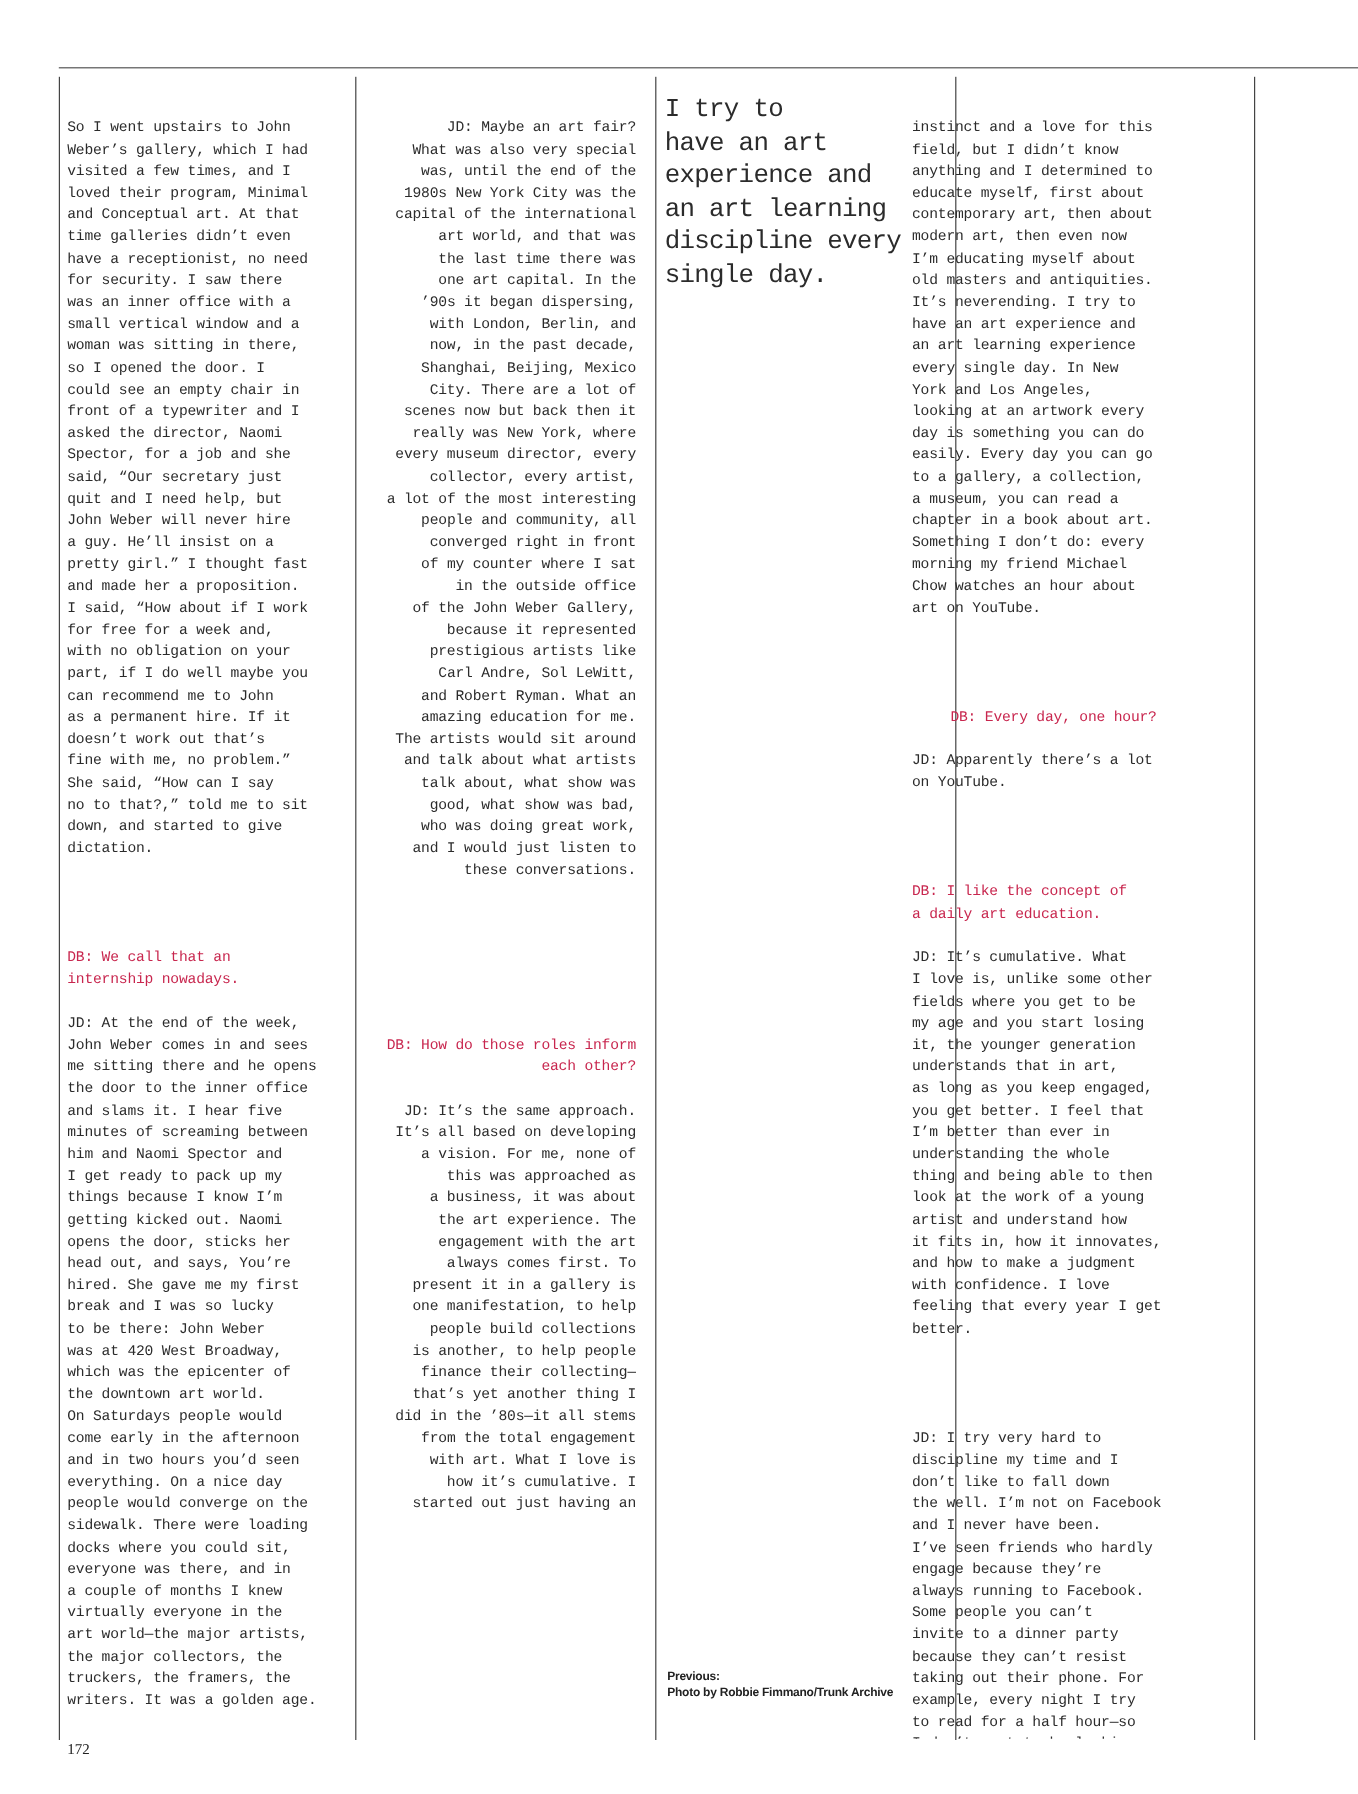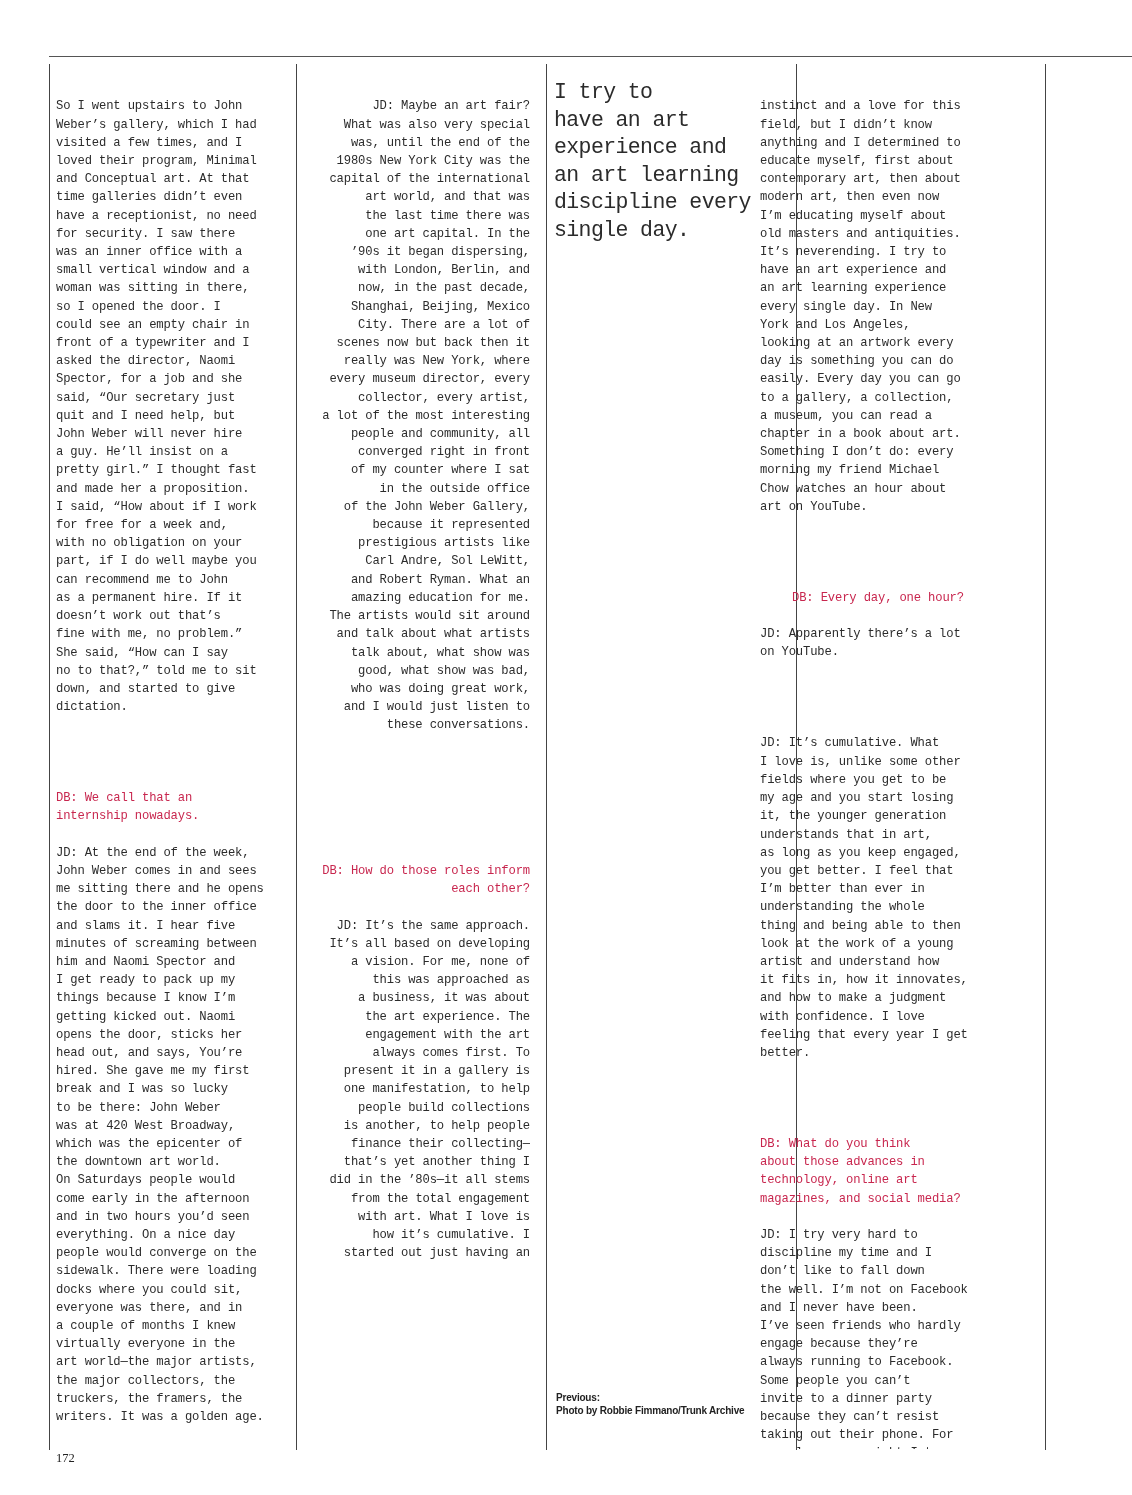--- a/index.html
+++ b/index.html
@@ -268,44 +268,42 @@
 morning my friend Michael
 Chow watches an hour about
 art on YouTube.</span>
   </div>
   <div class="para">
     <span class="q" style="color: rgb(200, 38, 78); margin-left: 32px;">DB: Every day, one hour?</span>
     <span class="a">JD: Apparently there’s a lot
 on YouTube.</span>
   </div>
   <div class="para">
+    <span class="q" style="color: rgb(200, 38, 78);">DB: I like the concept of
+a daily art education.</span>
     <span class="a">JD: It’s cumulative. What
 I love is, unlike some other
 fields where you get to be
 my age and you start losing
 it, the younger generation
 understands that in art,
 as long as you keep engaged,
 you get better. I feel that
 I’m better than ever in
 understanding the whole
 thing and being able to then
 look at the work of a young
 artist and understand how
 it fits in, how it innovates,
 and how to make a judgment
 with confidence. I love
 feeling that every year I get
 better.</span>
   </div>
   <div class="para">
-    <span class="q" style="color: rgb(200, 38, 78);">DB: What do you think
-about those advances in
-technology, online art
-magazines, and social media?</span>
     <span class="a">JD: I try very hard to
 discipline my time and I
 don’t like to fall down
 the well. I’m not on Facebook
 and I never have been.
 I’ve seen friends who hardly
 engage because they’re
 always running to Facebook.
 Some people you can’t
 invite to a dinner party

